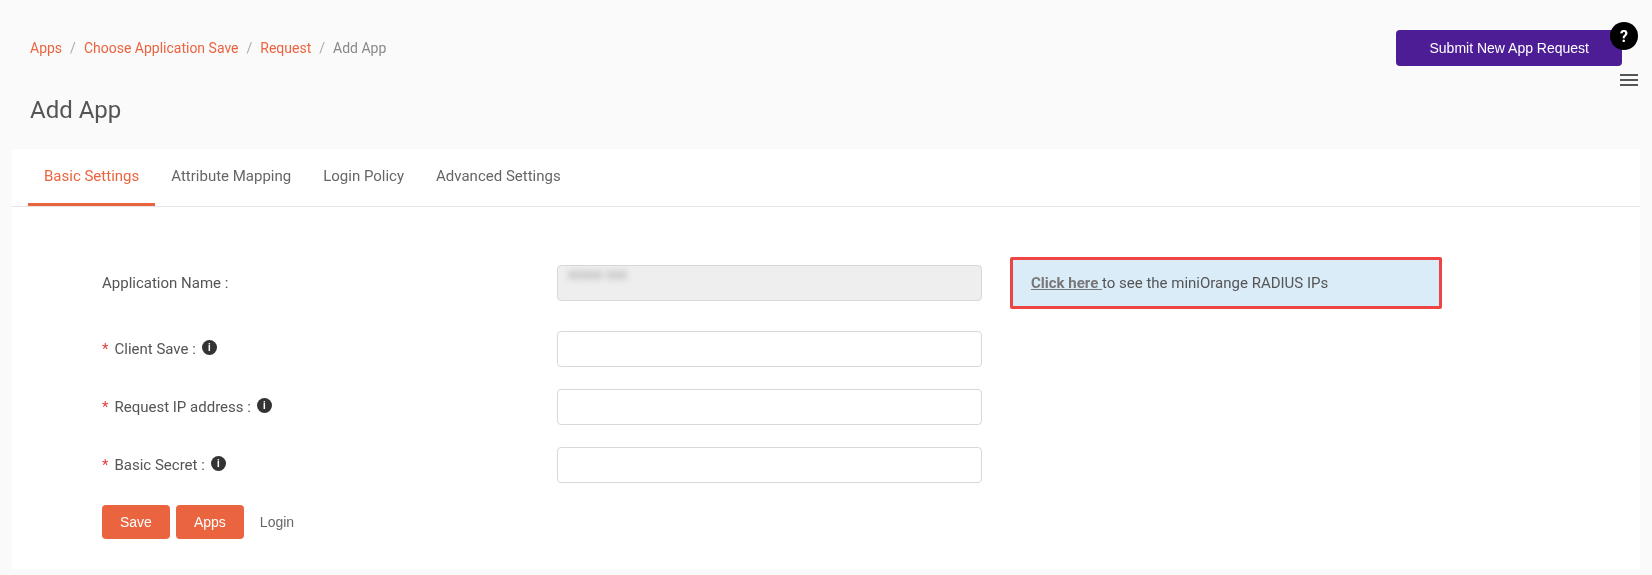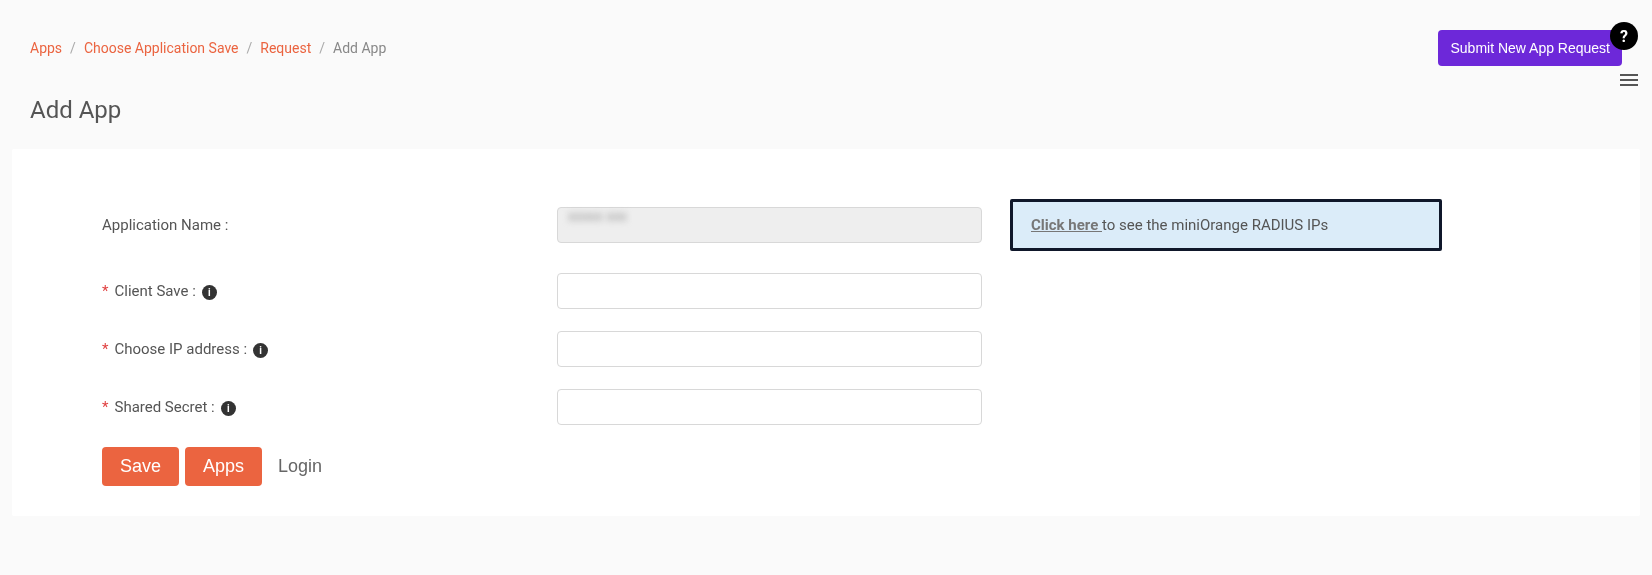--- a/index.html
+++ b/index.html
@@ -33,25 +33,25 @@
       color: #eb6440;
       text-decoration: none;
     }
     .breadcrumb .sep {
       color: #aaa;
     }
     .breadcrumb .current {
       color: #888;
     }
     .submit-btn {
-      background: #6d28d9;
+      background: #4c1d95;
       color: #fff;
       border: none;
       border-radius: 4px;
-      padding: 10px 12px;
+      padding: 10px 33px;
       font-size: 14px;
       cursor: pointer;
     }
     .page-title {
       padding: 20px 30px 25px 30px;
       font-size: 24px;
       color: #555;
       font-weight: 400;
     }
     .content-card {
@@ -81,21 +81,21 @@
     .form-row {
       display: flex;
       align-items: center;
       margin-bottom: 22px;
     }
     .form-label {
       width: 455px;
       color: #555;
       font-size: 15px;
       display: flex;
-      align-items: flex-end;
+      align-items: flex-start;
       gap: 4px;
     }
     .required {
       color: #e04040;
       margin-right: 2px;
     }
     .info-icon {
       display: inline-flex;
       align-items: center;
       justify-content: center;
@@ -118,21 +118,21 @@
       font-size: 14px;
       background: #fff;
     }
     .form-input.disabled {
       background: #eeeeee;
       color: #888;
     }
     .info-box {
       margin-left: 28px;
       background: #dbecf9;
-      border: 3px solid #0f172a;
+      border: 3px solid #ef4444;
       border-radius: 2px;
       padding: 14px 18px;
       width: 432px;
       color: #555;
       font-size: 15px;
     }
     .info-box a {
       color: #777;
       font-weight: bold;
       text-decoration: underline;
@@ -140,21 +140,21 @@
     .button-row {
       display: flex;
       gap: 6px;
       align-items: center;
       margin-top: 10px;
     }
     .btn {
       border: none;
       border-radius: 4px;
       padding: 9px 18px;
-      font-size: 18px;
+      font-size: 14px;
       cursor: pointer;
     }
     .btn.primary {
       background: #eb6440;
       color: #fff;
     }
     .btn.link {
       background: transparent;
       color: #666;
       padding: 9px 10px;
@@ -209,20 +209,26 @@
       <a href="#">Request</a>
       <span class="sep">/</span>
       <span class="current">Add App</span>
     </nav>
     <button class="submit-btn">Submit New App Request</button>
   </div>
 
   <h1 class="page-title">Add App</h1>
 
   <div class="content-card">
+    <div class="tabs">
+      <div class="tab active">Basic Settings</div>
+      <div class="tab">Attribute Mapping</div>
+      <div class="tab">Login Policy</div>
+      <div class="tab">Advanced Settings</div>
+    </div>
 
     <div class="form-area">
 
       <div class="form-row">
         <label class="form-label">
           <span>Application Name :</span>
         </label>
         <div class="form-input disabled">
           <span class="blurred-text">xxxxx  xxx</span>
         </div>
@@ -236,30 +242,30 @@
           <span class="required">*</span>
             <span>Client Save :</span>
           <span class="info-icon">i</span>
         </label>
         <input type="text" class="form-input" value="" style="">
       </div>
 
       <div class="form-row">
         <label class="form-label">
           <span class="required">*</span>
-            <span>Choose IP address :</span>
+            <span>Request IP address :</span>
           <span class="info-icon">i</span>
         </label>
         <input type="text" class="form-input" value="" style="">
       </div>
 
       <div class="form-row">
         <label class="form-label">
           <span class="required">*</span>
-            <span>Shared Secret :</span>
+            <span>Basic Secret :</span>
           <span class="info-icon">i</span>
         </label>
         <input type="text" class="form-input" value="" style="">
       </div>
 
       <div class="button-row">
         <button class="btn primary">Save</button>
         <button class="btn primary">Apps</button>
         <button class="btn link">Login</button>
       </div>

